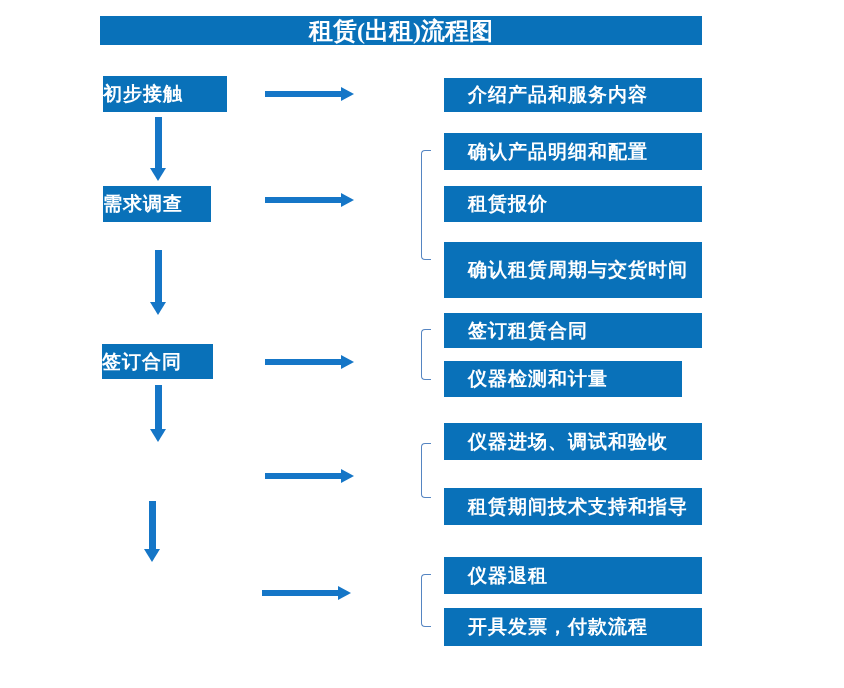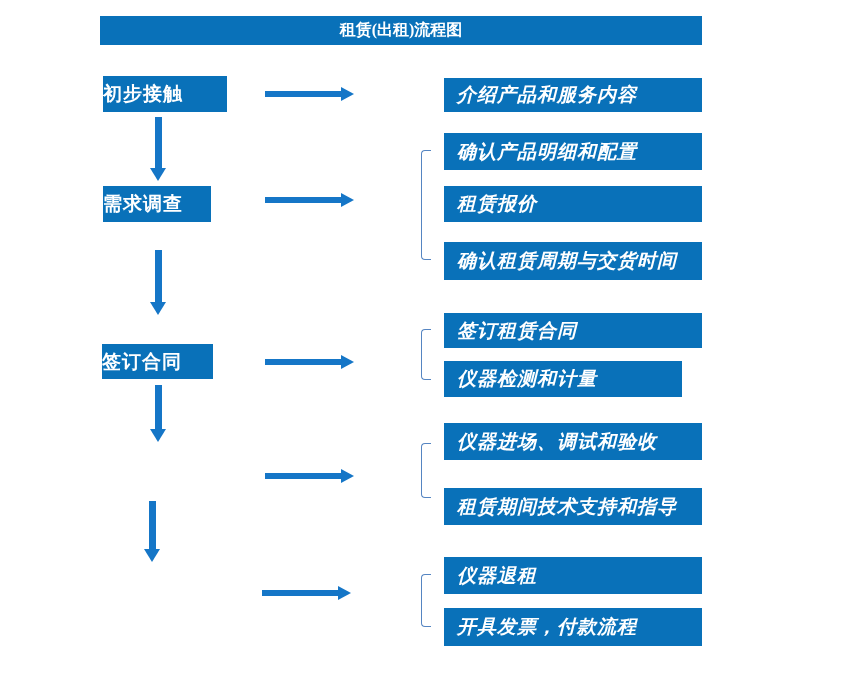--- a/index.html
+++ b/index.html
@@ -16,33 +16,33 @@
     position:relative;
     width:844px;height:688px;
     background:var(--page-bg);
     overflow:hidden;
   }
   .titlebar{
     position:absolute;left:100px;top:16px;width:602px;height:29px;
     background:var(--box-blue);
     color:var(--text-white);
     display:flex;align-items:center;justify-content:center;
-    font-size:16px;font-weight:bold;text-align:center;
+    font-size:24px;font-weight:bold;text-align:center;
   }
   .box{
     position:absolute;
     background:var(--box-blue);
     color:var(--text-white);
     display:flex;align-items:center;
     font-size:19px;font-weight:bold;
     letter-spacing:1px;
     white-space:nowrap;
   }
   .step{}
-  .detail{justify-content:flex-start;padding-left:13px;font-style:italic;}
+  .detail{justify-content:flex-start;padding-left:24px;}
   
   .harrow{position:absolute;width:89px;height:14px;}
   .harrow .shaft{position:absolute;left:0;top:4px;width:77px;height:6px;background:var(--arrow-blue);}
   .harrow .head{position:absolute;right:0;top:0;width:0;height:0;
     border-left:13px solid var(--arrow-blue);
     border-top:7px solid transparent;border-bottom:7px solid transparent;}
   
   .varrow{position:absolute;width:17px;}
   .varrow .shaft{position:absolute;left:5px;top:0;width:7px;height:calc(100% - 13px);background:var(--arrow-blue);}
   .varrow .head{position:absolute;bottom:0;left:0;width:0;height:0;
@@ -119,21 +119,21 @@
 
   <div class="box detail" style="left:444px;top:78px;width:258px;height:34px">
     <span>介绍产品和服务内容</span>
   </div>
   <div class="box detail" style="left:444px;top:133px;width:258px;height:37px">
     <span>确认产品明细和配置</span>
   </div>
   <div class="box detail" style="left:444px;top:186px;width:258px;height:36px">
     <span>租赁报价</span>
   </div>
-  <div class="box detail" style="left:444px;top:242px;width:258px;height:38px">
+  <div class="box detail" style="left:444px;top:242px;width:258px;height:56px">
     <span>确认租赁周期与交货时间</span>
   </div>
   <div class="box detail" style="left:444px;top:313px;width:258px;height:35px">
     <span>签订租赁合同</span>
   </div>
   <div class="box detail" style="left:444px;top:361px;width:238px;height:36px">
     <span>仪器检测和计量</span>
   </div>
   <div class="box detail" style="left:444px;top:423px;width:258px;height:37px">
     <span>仪器进场、调试和验收</span>

